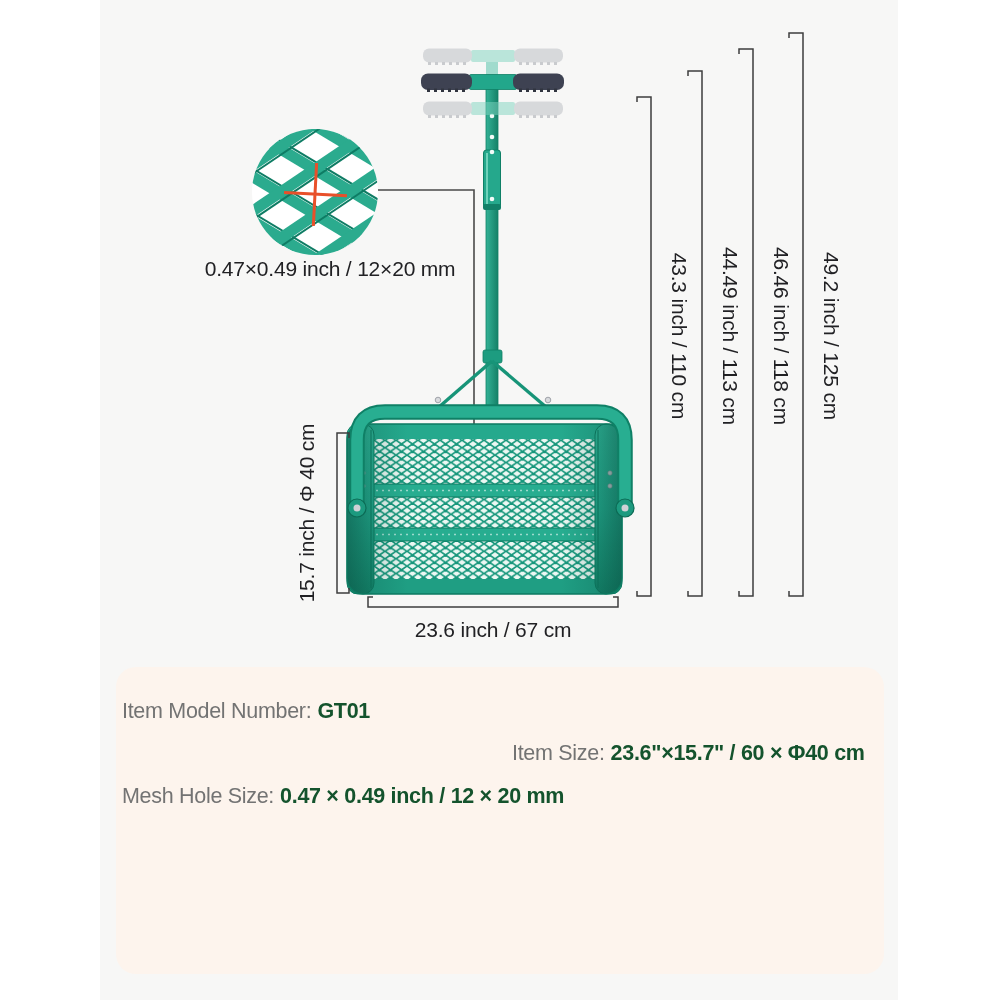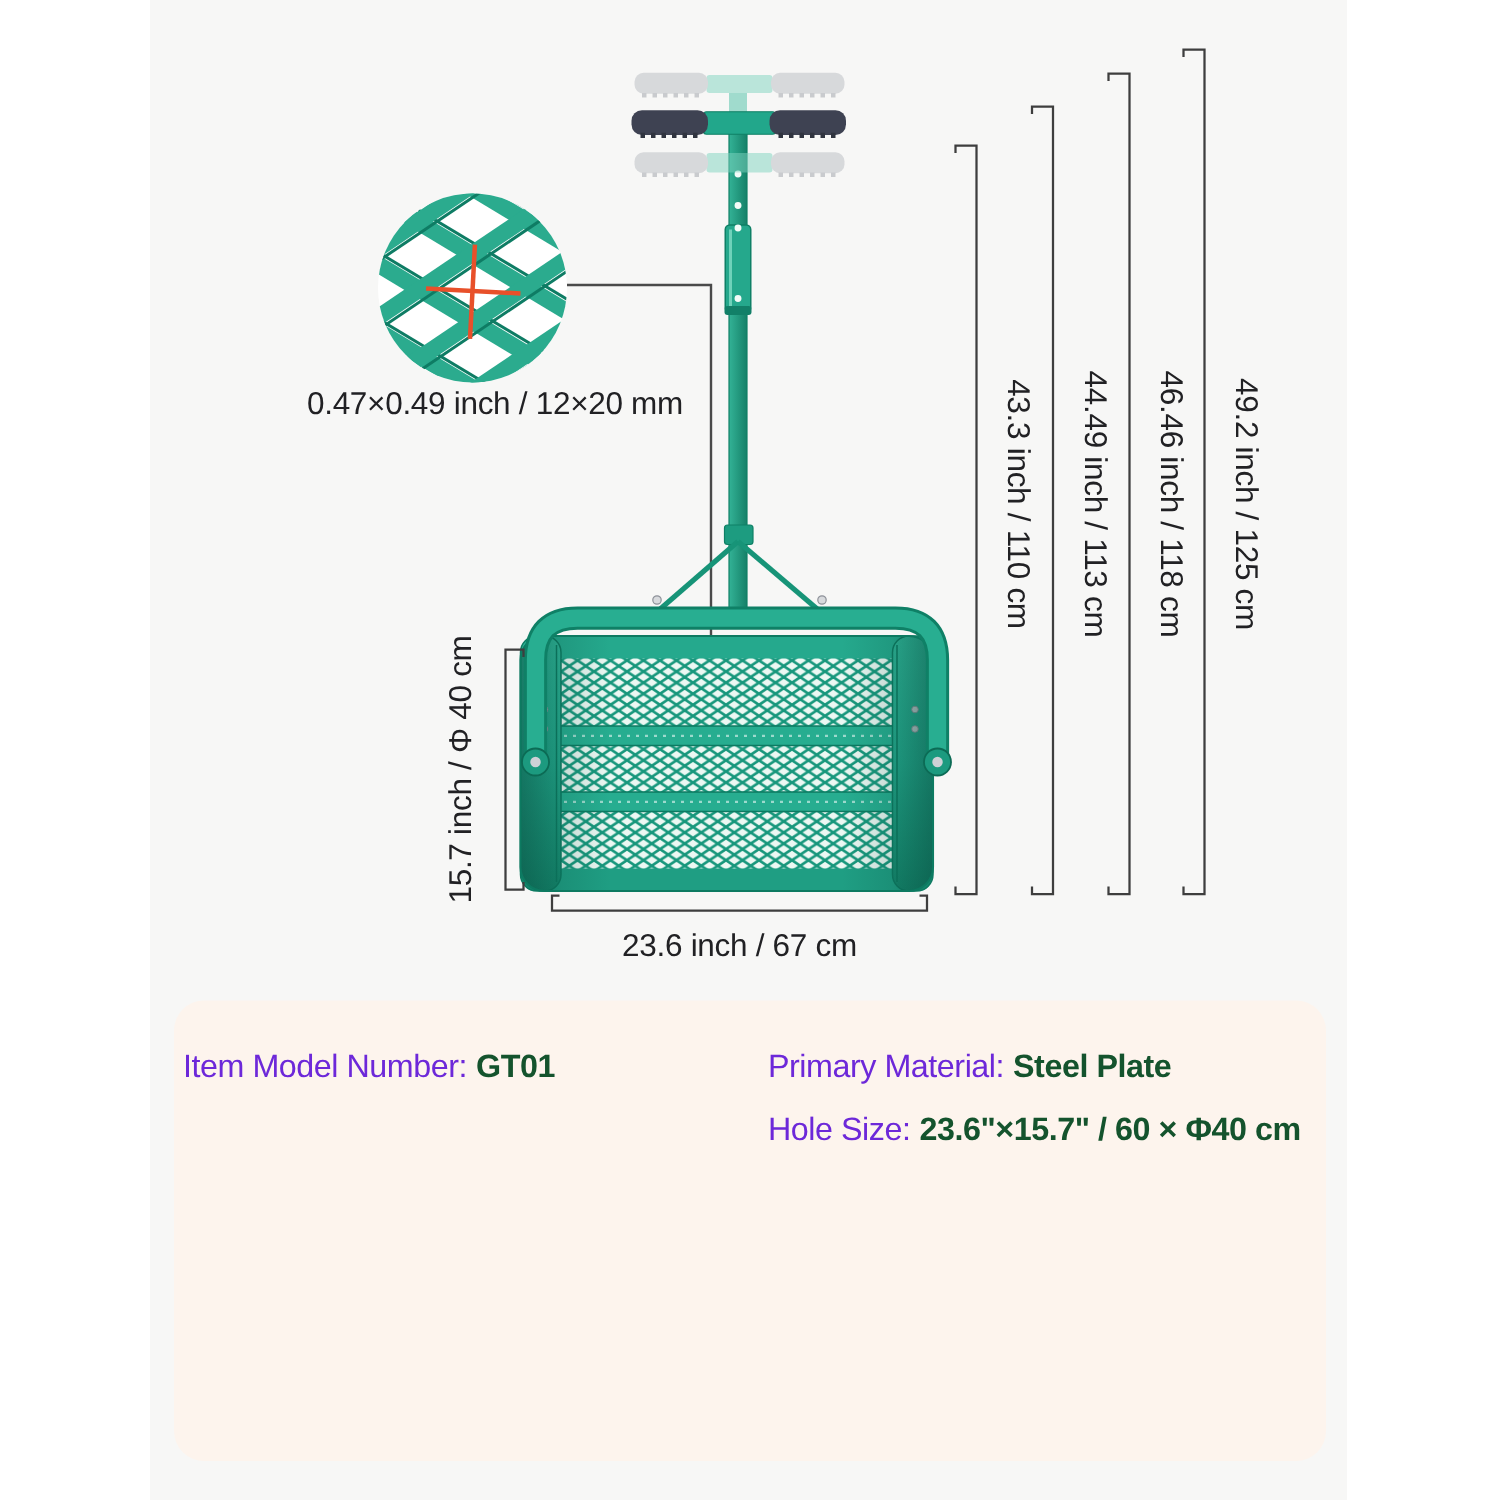--- a/index.html
+++ b/index.html
@@ -11,21 +11,21 @@
   svg.diagram{position:absolute;left:100px;top:0;}
   .dim-label{font-size:21px;fill:#212124;letter-spacing:-0.2px;}
   .spec-panel{
     position:absolute;left:116px;top:667px;width:768px;height:307px;
     background:#fdf4ed;border-radius:20px;
   }
   .spec-row{
     position:absolute;font-size:21.5px;color:#1c1c1e;
     letter-spacing:-0.3px;white-space:nowrap;
   }
-  .spec-label{color:#6d28d9;font-weight:400;}
+  .spec-label{color:#737373;font-weight:400;}
   .spec-value{color:#14532d;font-weight:700;margin-left:6px;}
   .spec-value.no-label{margin-left:0;}
   .col-left{left:6px;}
   .col-right{left:396px;}
 </style>
 </head>
 <body>
 
 <div class="band"></div>
 
@@ -244,19 +244,19 @@
   <g fill="none" stroke="#3e3e3e" stroke-width="1.5">
     <path d="M373 597 L368 597 L368 607 L618 607 L618 597 L613 597"></path>
   </g>
   <text class="dim-label" x="493" y="637" text-anchor="middle">23.6 inch / 67 cm</text>
 </svg>
 
 <div class="spec-panel">
   <div class="spec-row col-left" style="top:32px">
     <span class="spec-label">Item Model Number:</span><span class="spec-value">GT01</span>
   </div>
-  <div class="spec-row col-right" style="top:32px">
-    <span class="spec-label">Primary Material:</span><span class="spec-value">Steel Plate</span>
+  <div class="spec-row col-right" style="top:74px">
+    <span class="spec-label">Item Size:</span><span class="spec-value">23.6"×15.7" / 60 × Φ40 cm</span>
   </div>
-  <div class="spec-row col-right" style="top:74px">
-    <span class="spec-label">Hole Size:</span><span class="spec-value">23.6"×15.7" / 60 × Φ40 cm</span>
+  <div class="spec-row col-left" style="top:117px">
+    <span class="spec-label">Mesh Hole Size:</span><span class="spec-value">0.47 × 0.49 inch / 12 × 20 mm</span>
   </div>
 </div>
 
 </body></html>

